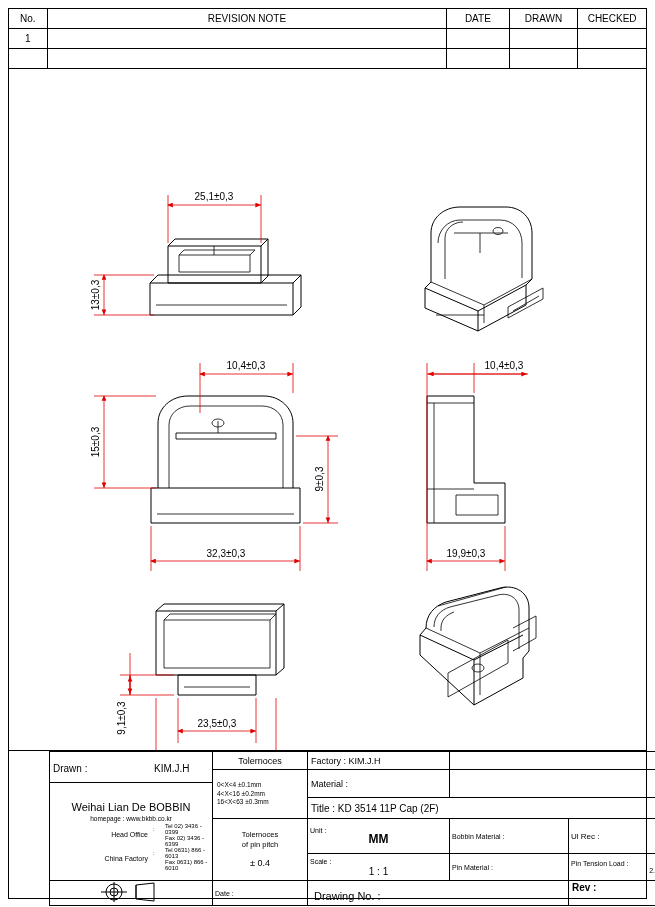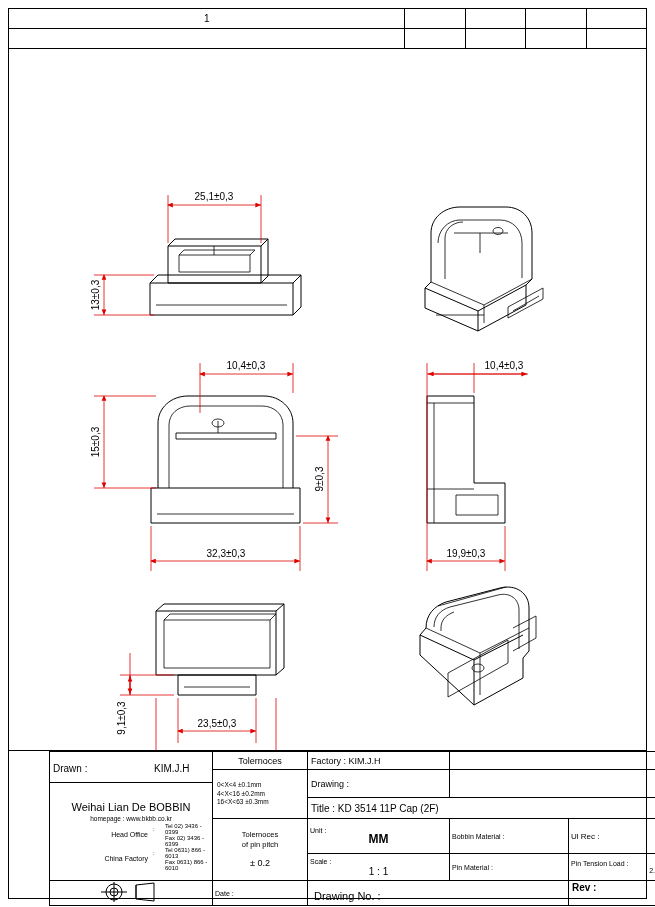--- a/index.html
+++ b/index.html
@@ -57,20 +57,27 @@
   text{font-family:"Liberation Sans", sans-serif;}
 </style>
 </head>
 <body>
 
 <div id="sheet">
   <div class="frame"></div>
 
   <table class="rev-table">
     <tbody>
+        <tr>
+      <th class="rev-no">No.</th>
+      <th class="rev-note">REVISION  NOTE</th>
+      <th class="rev-date">DATE</th>
+      <th class="rev-drawn">DRAWN</th>
+      <th class="rev-checked">CHECKED</th>
+    </tr>
     <tr>
       <td>1</td>
       <td></td>
       <td></td>
       <td></td>
       <td></td>
     </tr>
     <tr>
       <td></td>
       <td></td>
@@ -318,36 +325,36 @@
         </td>
         <td colspan="2" style="height:15px;"></td>
       </tr>
 
       <tr>
         <td rowspan="2" class="tol-list" style="padding:2px 4px;">
           <div>0&lt;X&lt;4     ±0.1mm</div>
           <div>4&lt;X&lt;16   ±0.2mm</div>
           <div>16&lt;X&lt;63  ±0.3mm</div>
         </td>
-        <td class="l" style="height:17px;font-size:9px;">Drawing :</td>
+        <td class="l" style="height:17px;font-size:9px;">Material :</td>
         <td colspan="2"></td>
       </tr>
 
       <tr>
         <td colspan="3" class="l" style="height:18px;font-size:10px;">
           <span>Title :</span>
           <span>KD 3514 11P Cap (2F)</span>
         </td>
       </tr>
 
       <tr>
         <td rowspan="2" class="c" style="font-size:7.5px;line-height:1.4;">
           <div>Tolernoces</div>
           <div>of pin pitch</div>
-          <div style="margin-top:6px;font-size:9px;">± 0.2</div>
+          <div style="margin-top:6px;font-size:9px;">± 0.4</div>
         </td>
         <td style="width:75px;height:26px;padding:0;">
           <div class="small" style="margin-left:2px;">Unit :</div>
           <div class="big c" style="margin-top:-2px;">MM</div>
         </td>
         <td style="width:118px;padding:0;">
           <div class="small" style="margin-left:2px;">Bobbin Material :</div>
           <div class="c" style="font-size:9px;"></div>
         </td>
         <td style="width:118px;padding:0;">

